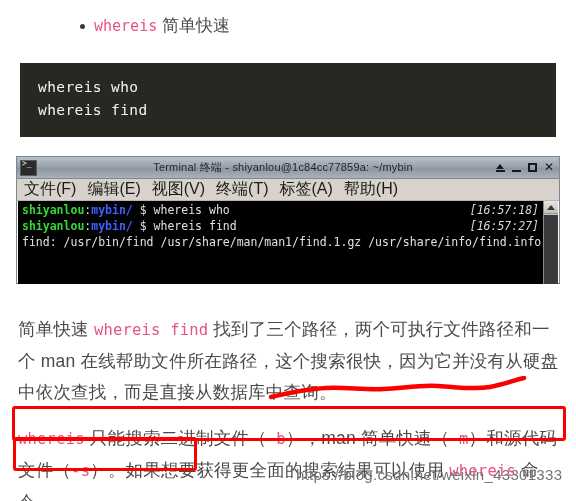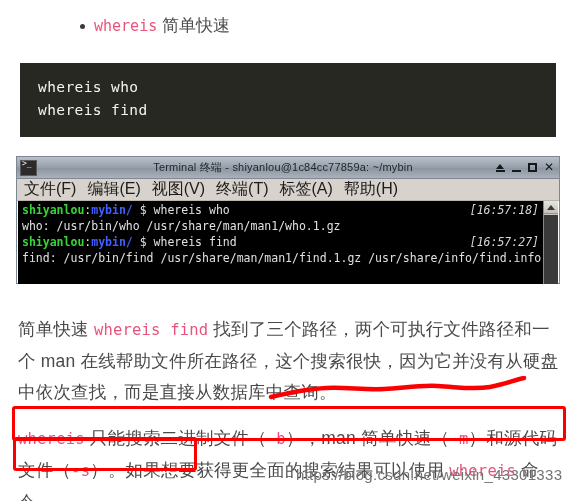--- a/index.html
+++ b/index.html
@@ -334,21 +334,20 @@
     <span class="term-menu-item">终端(T)</span>
     <span class="term-menu-item">标签(A)</span>
     <span class="term-menu-item">帮助(H)</span>
   </div>
 
   <div class="term-body">
     <div class="term-screen">
 
       <div class="term-line"><span class="t-green">shiyanlou</span><span class="t-white">:</span><span class="t-blue">mybin/</span><span class="t-white"> $ </span><span class="t-white">whereis who</span><span class="t-time">[16:57:18]</span></div>
 
-      <div class="term-line"><span class="t-white">who: /usr/bin/who /usr/share/man/man1/who.1.gz</span></div>
 
       <div class="term-line"><span class="t-green">shiyanlou</span><span class="t-white">:</span><span class="t-blue">mybin/</span><span class="t-white"> $ </span><span class="t-white">whereis find</span><span class="t-time">[16:57:27]</span></div>
 
       <div class="term-line"><span class="t-white">find: /usr/bin/find /usr/share/man/man1/find.1.gz /usr/share/info/find.info.gz</span></div>
 
 
     </div>
     <div class="term-scrollbar">
       <div class="sb-up"></div>
       <div class="sb-track"></div>

